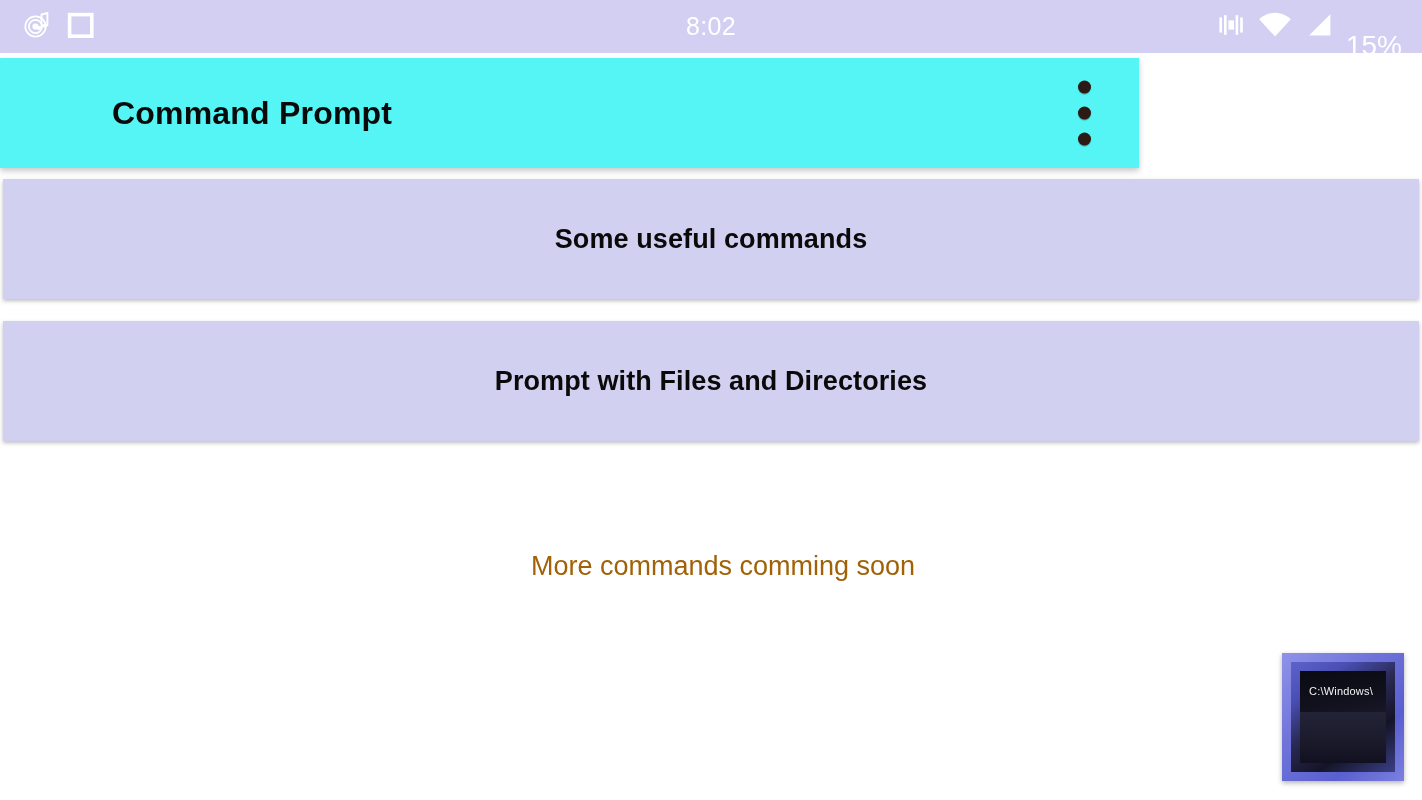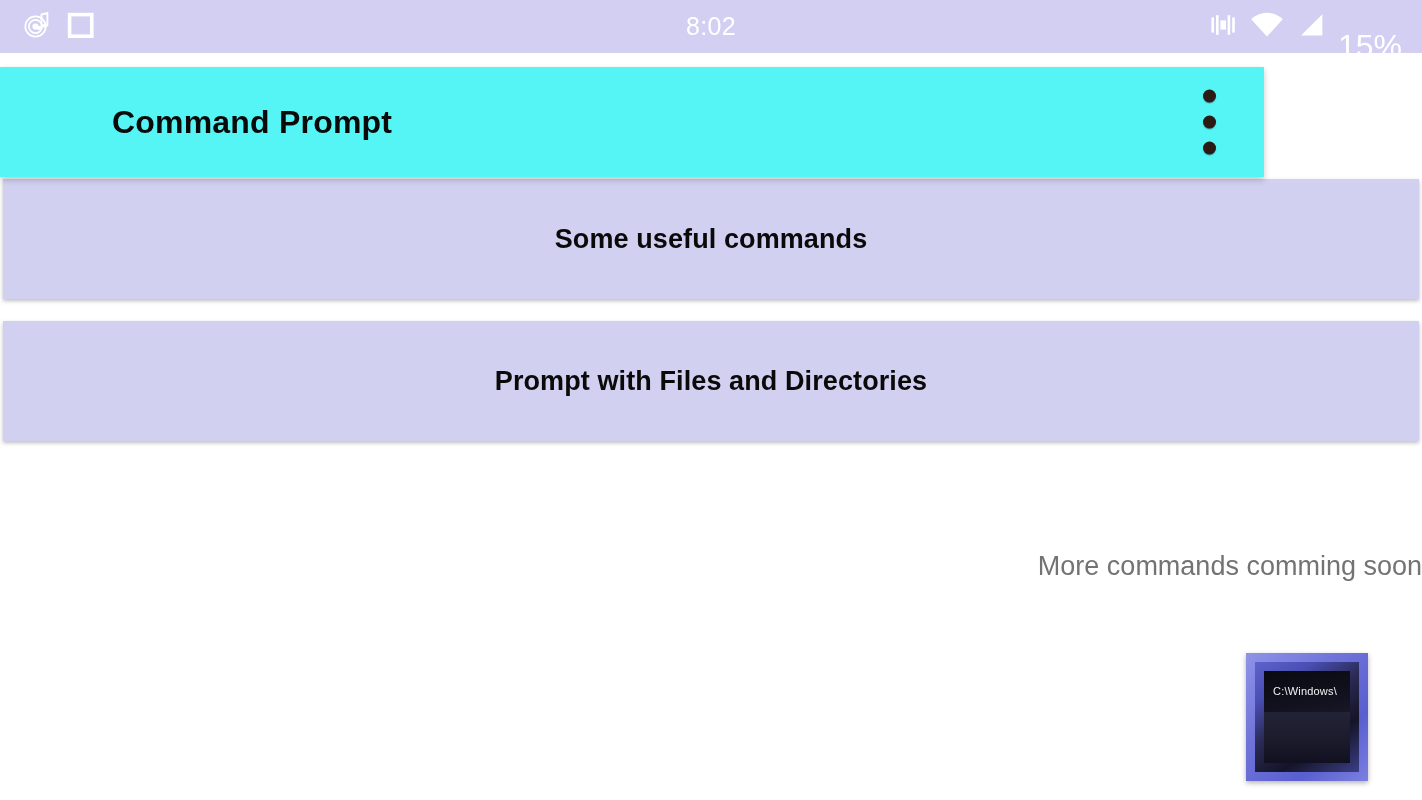--- a/index.html
+++ b/index.html
@@ -57,33 +57,33 @@
     display: flex;
     align-items: center;
     justify-content: flex-end;
     gap: 13px;
     padding-right: 20px;
     width: 300px;
   }
 
   .status-battery {
     color: #ffffff;
-    font-size: 32px;
+    font-size: 28px;
     font-weight: 400;
     line-height: 1;
     margin-top: 39px;
   }
 
   .sicon { display: block; }
 
   
   .app-bar {
     position: absolute;
-    top: 67px; left: 0;
-    width: 1264px;
+    top: 58px; left: 0;
+    width: 1139px;
     height: 110px;
     background: #56f5f5;
     box-shadow: 0 3px 6px rgba(0,0,0,0.22);
     display: flex;
     align-items: center;
     z-index: 5;
   }
 
   .app-bar-title {
     margin-left: 112px;
@@ -139,31 +139,31 @@
   .card-label {
     font-size: 27px;
     font-weight: bold;
     color: #0a0a0a;
     text-align: center;
     letter-spacing: 0.1px;
   }
 
   .footer-note {
     margin-top: 110px;
-    text-align: right;
+    text-align: center;
     font-size: 27px;
     font-weight: 400;
-    color: #737373;
+    color: #a16207;
     margin-left: 24px;
   }
 
   
   .cmd-thumb {
     position: absolute;
-    left: 1246px;
+    left: 1282px;
     top: 653px;
     width: 122px;
     height: 128px;
     background: linear-gradient(135deg, #8f93e8 0%, #6f73d9 38%, #5a5fd0 72%, #7b80e0 100%);
     padding: 9px;
     box-shadow: 0 2px 5px rgba(0,0,0,0.3);
   }
 
   .cmd-screen {
     position: relative;

